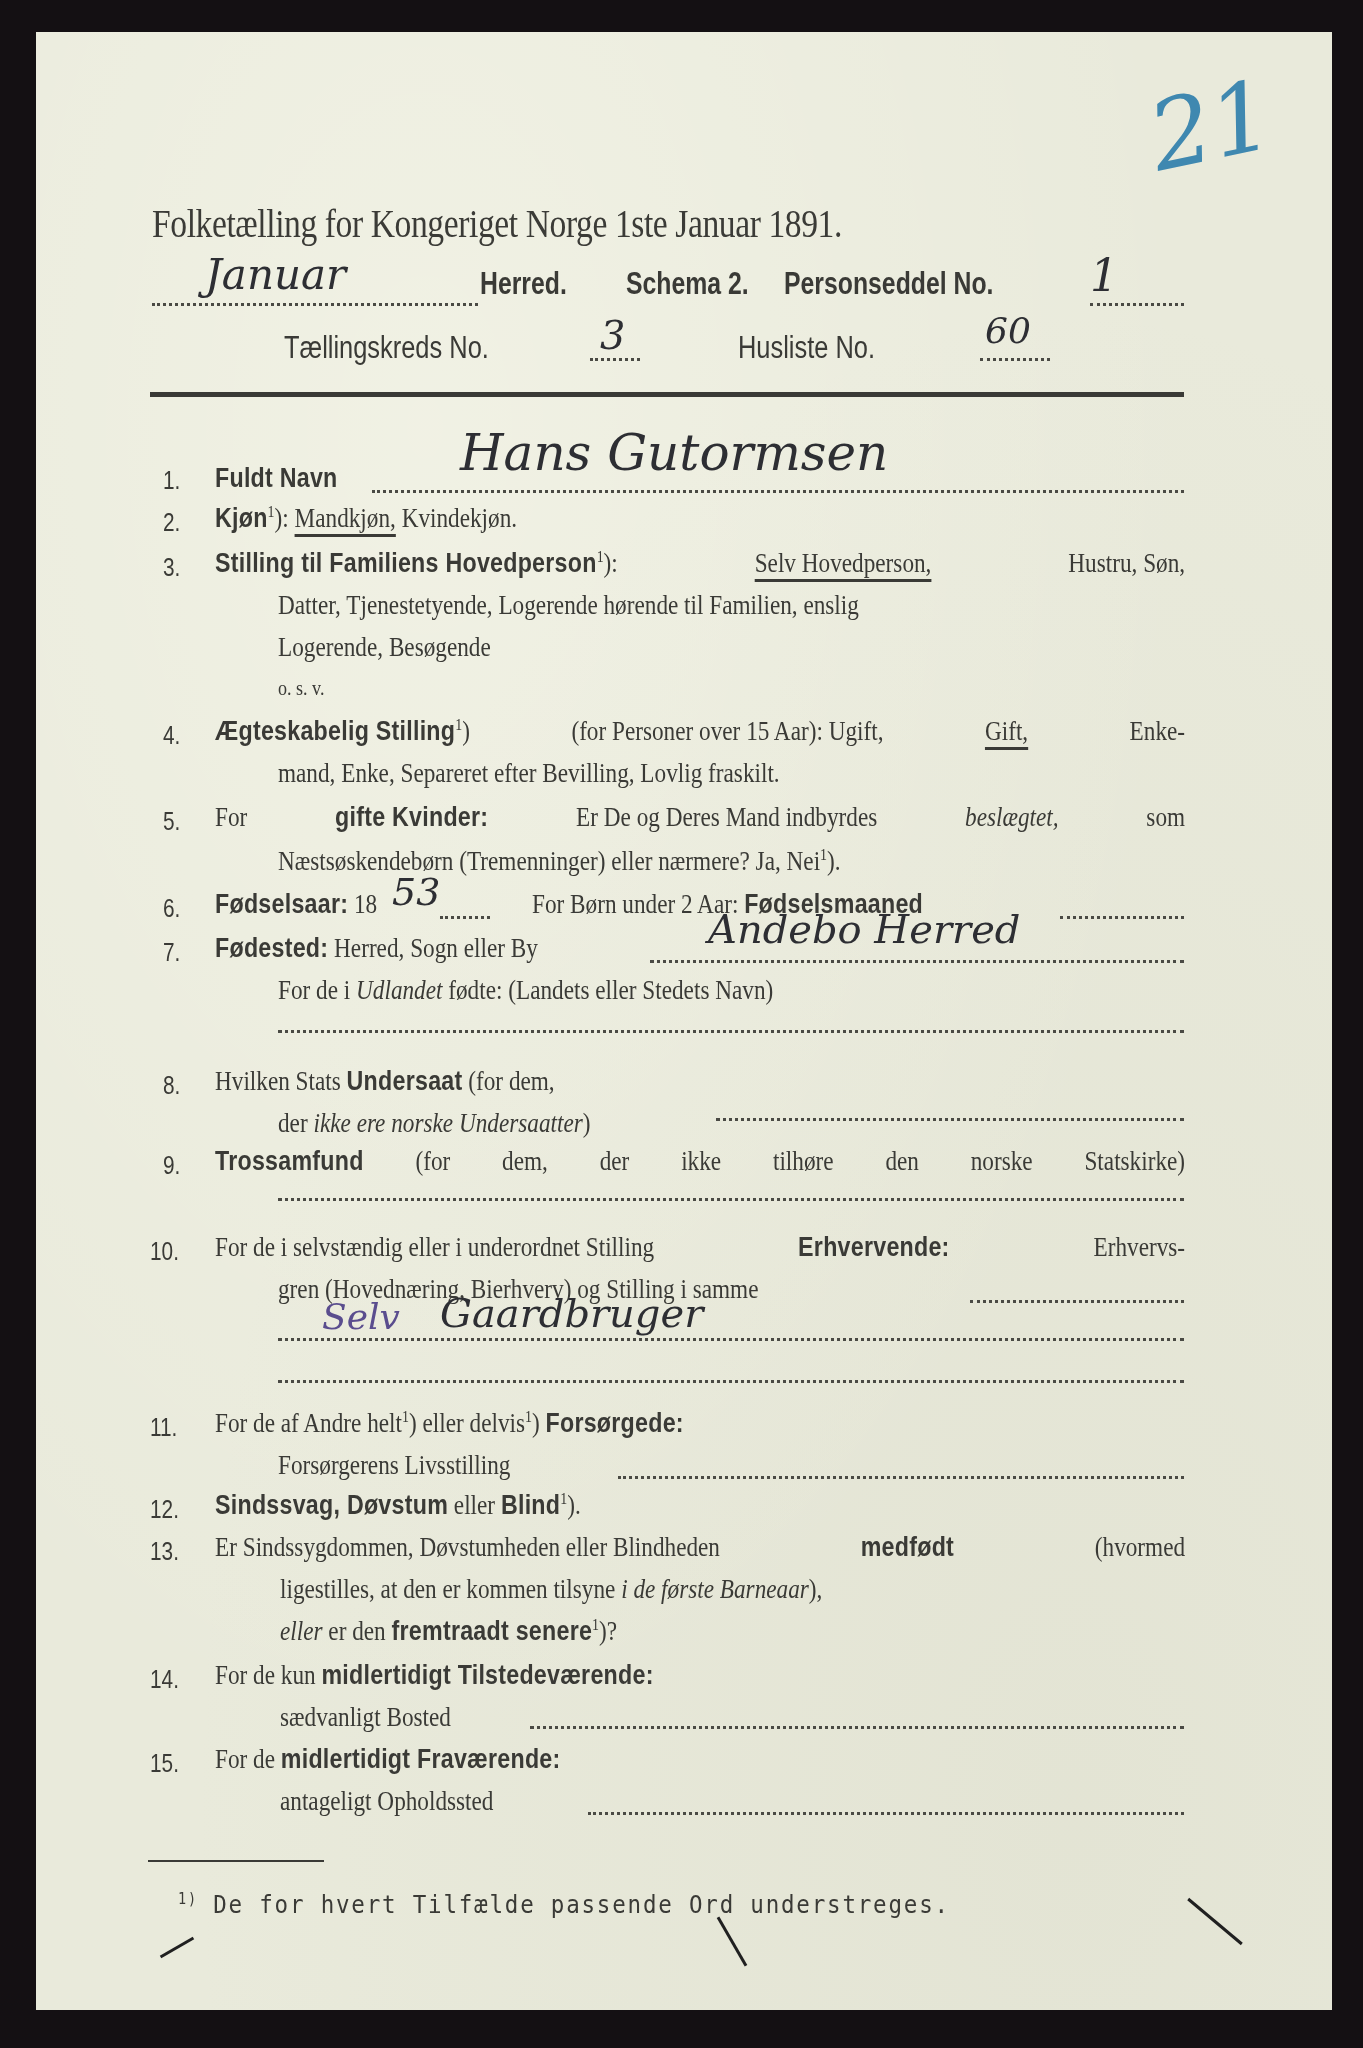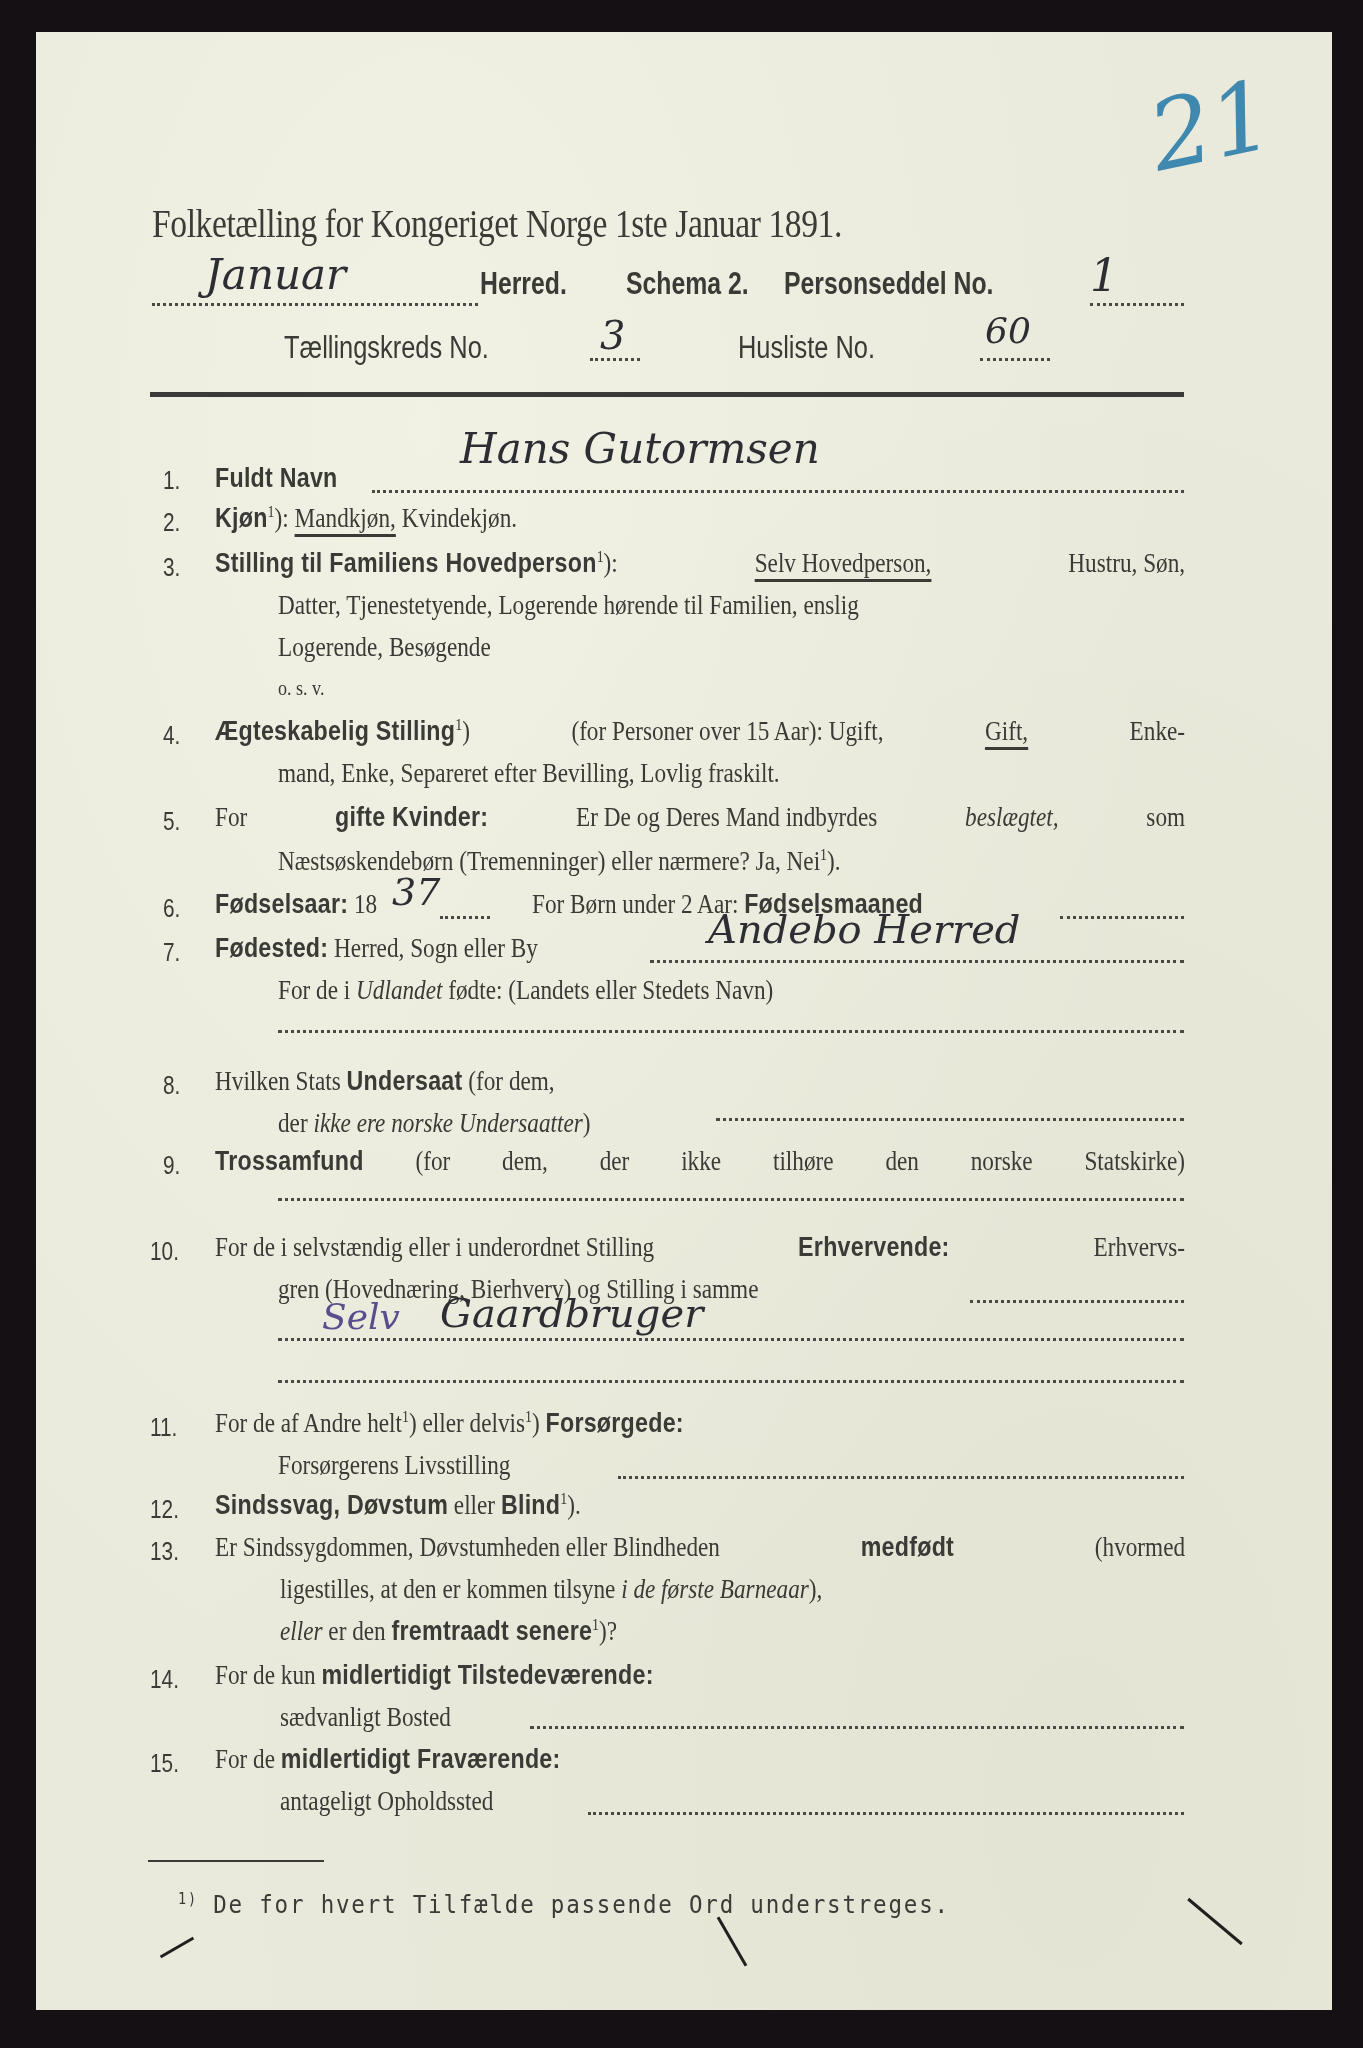--- a/index.html
+++ b/index.html
@@ -61,21 +61,21 @@
 <div class="dots" style="left:590px; top:358px; width:50px;"></div>
 <div class="abs sub" style="left:738px; top:330px;">Husliste No.</div>
 <div class="abs hand" style="left:985px; top:310px; font-size:36px;text-align:right;">60</div>
 <div class="dots" style="left:980px; top:358px; width:70px;"></div>
 
 <div class="rule" style="left:150px; top:392px; width:1034px; height:5px;"></div>
 
 <div class="num" style="left:163px; top:465px;">1.</div>
 <div class="abs line" style="left:215px; top:463px;"><b class="k">Fuldt Navn</b></div>
 <div class="dots" style="left:372px; top:490px; width:812px;"></div>
-<div class="abs hand" style="left:460px; top:424px; font-size:42px;">Hans Gutormsen</div>
+<div class="abs hand" style="left:460px; top:424px; font-size:50px;">Hans Gutormsen</div>
 
 <div class="num" style="left:163px; top:507px;">2.</div>
 <div class="abs line" style="left:215px; top:503px;">
   <b class="k">Kjøn</b><span class="sup">1</span>):
   <span class="u">Mandkjøn,</span>
   <span>Kvindekjøn.</span>
 </div>
 
 <div class="num" style="left:163px; top:552px;">3.</div>
 <div class="abs line" style="left:215px; top:548px; width:1128px;">
@@ -111,21 +111,21 @@
   </div>
 </div>
 <div class="abs line" style="left:278px; top:846px;">
   <span>Næstsøskendebørn (Tremenninger) eller nærmere?  Ja, Nei</span><span class="sup">1</span><span>).</span>
 </div>
 
 <div class="num" style="left:163px; top:893px;">6.</div>
 <div class="abs line" style="left:215px; top:889px;">
   <b class="k">Fødselsaar:</b> <span>18</span>
 </div>
-<div class="abs hand" style="left:392px; top:870px; font-size:38px;">37</div>
+<div class="abs hand" style="left:392px; top:870px; font-size:38px;">53</div>
 <div class="dots" style="left:440px; top:916px; width:50px;"></div>
 <div class="abs line" style="left:532px; top:889px;">
   <span>For Børn under 2 Aar:</span> <b class="k">Fødselsmaaned</b>
 </div>
 <div class="dots" style="left:1060px; top:916px; width:124px;"></div>
 
 <div class="num" style="left:163px; top:937px;">7.</div>
 <div class="abs line" style="left:215px; top:933px;">
   <b class="k">Fødested:</b> <span>Herred, Sogn eller By</span>
 </div>

